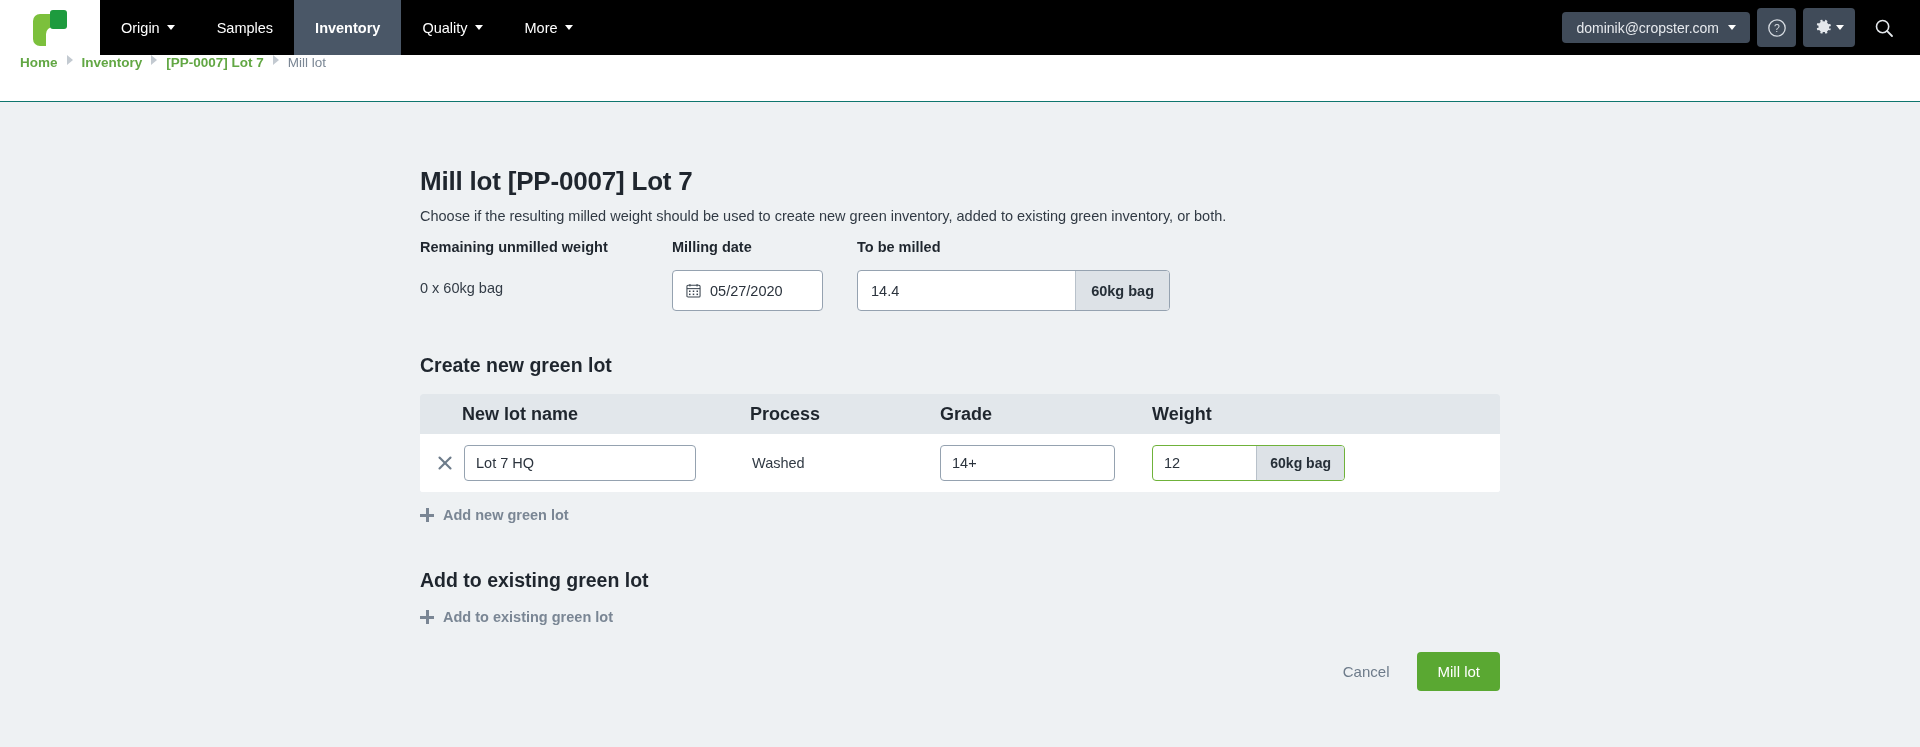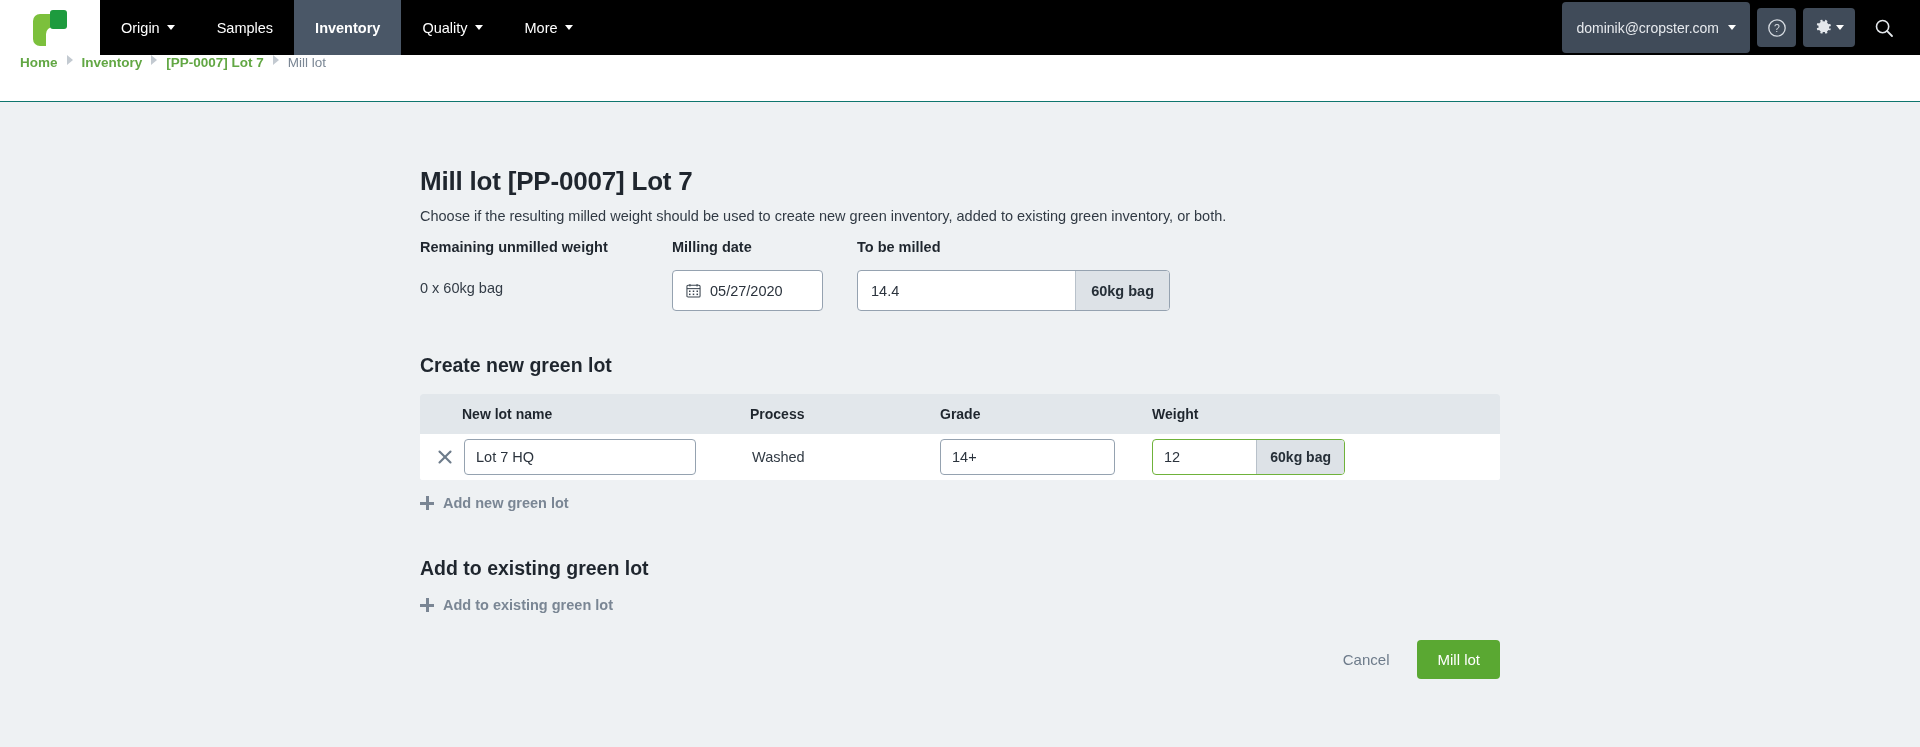--- a/index.html
+++ b/index.html
@@ -84,21 +84,21 @@
     align-items: center;
     gap: 7px;
     padding-right: 14px;
   }
   .user-chip {
     background: #404b59;
     color: #e7eaee;
     font-size: 14px;
     border-radius: 4px;
     padding: 0 14px;
-    height: 51px;
+    height: 31px;
     display: flex;
     align-items: center;
     gap: 9px;
     cursor: pointer;
   }
   .icon-btn {
     background: #404b59;
     border-radius: 4px;
     width: 39px; height: 39px;
     display: flex;
@@ -244,33 +244,33 @@
     overflow: hidden;
   }
   .lot-thead {
     background: #e2e7eb;
     display: flex;
     align-items: center;
     height: 40px;
     padding-left: 42px;
   }
   .th {
-    font-size: 14px;
+    font-size: 18px;
     font-weight: bold;
     color: #1f262e;
   }
   .col-name   { width: 288px; }
   .col-proc   { width: 190px; }
   .col-grade  { width: 212px; }
   .col-weight { width: 330px; }
 
   .lot-row {
     display: flex;
     align-items: center;
-    height: 46px;
+    height: 58px;
     padding-left: 8px;
     background: #ffffff;
   }
   .remove-cell {
     width: 34px;
     display: flex;
     align-items: center;
     justify-content: center;
     cursor: pointer;
   }

